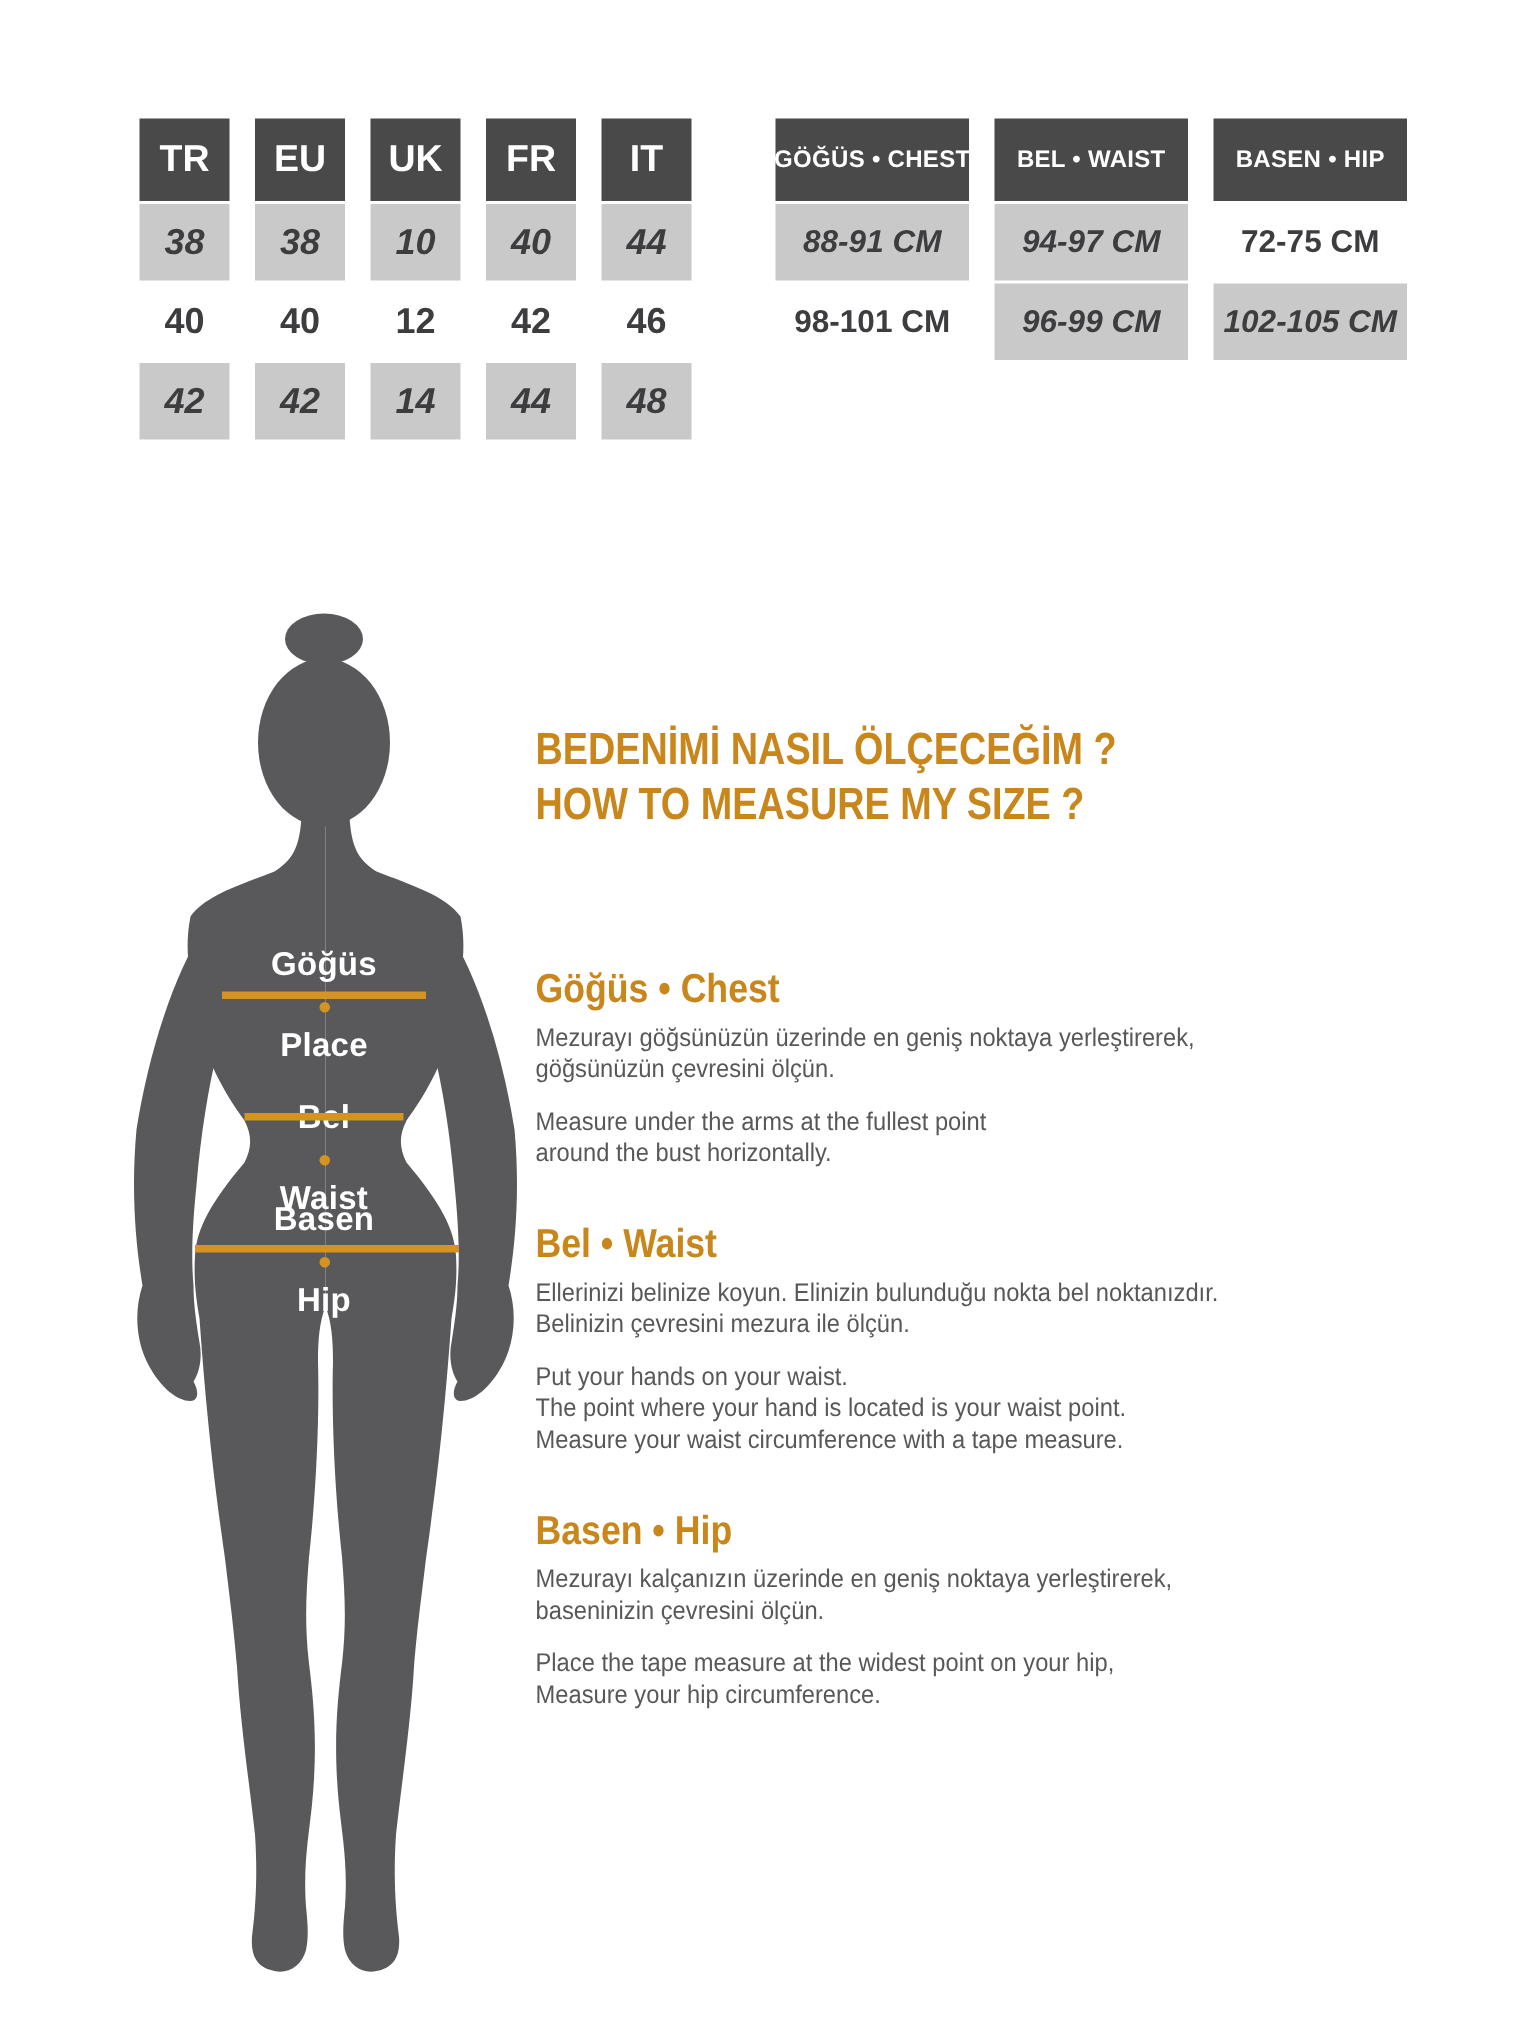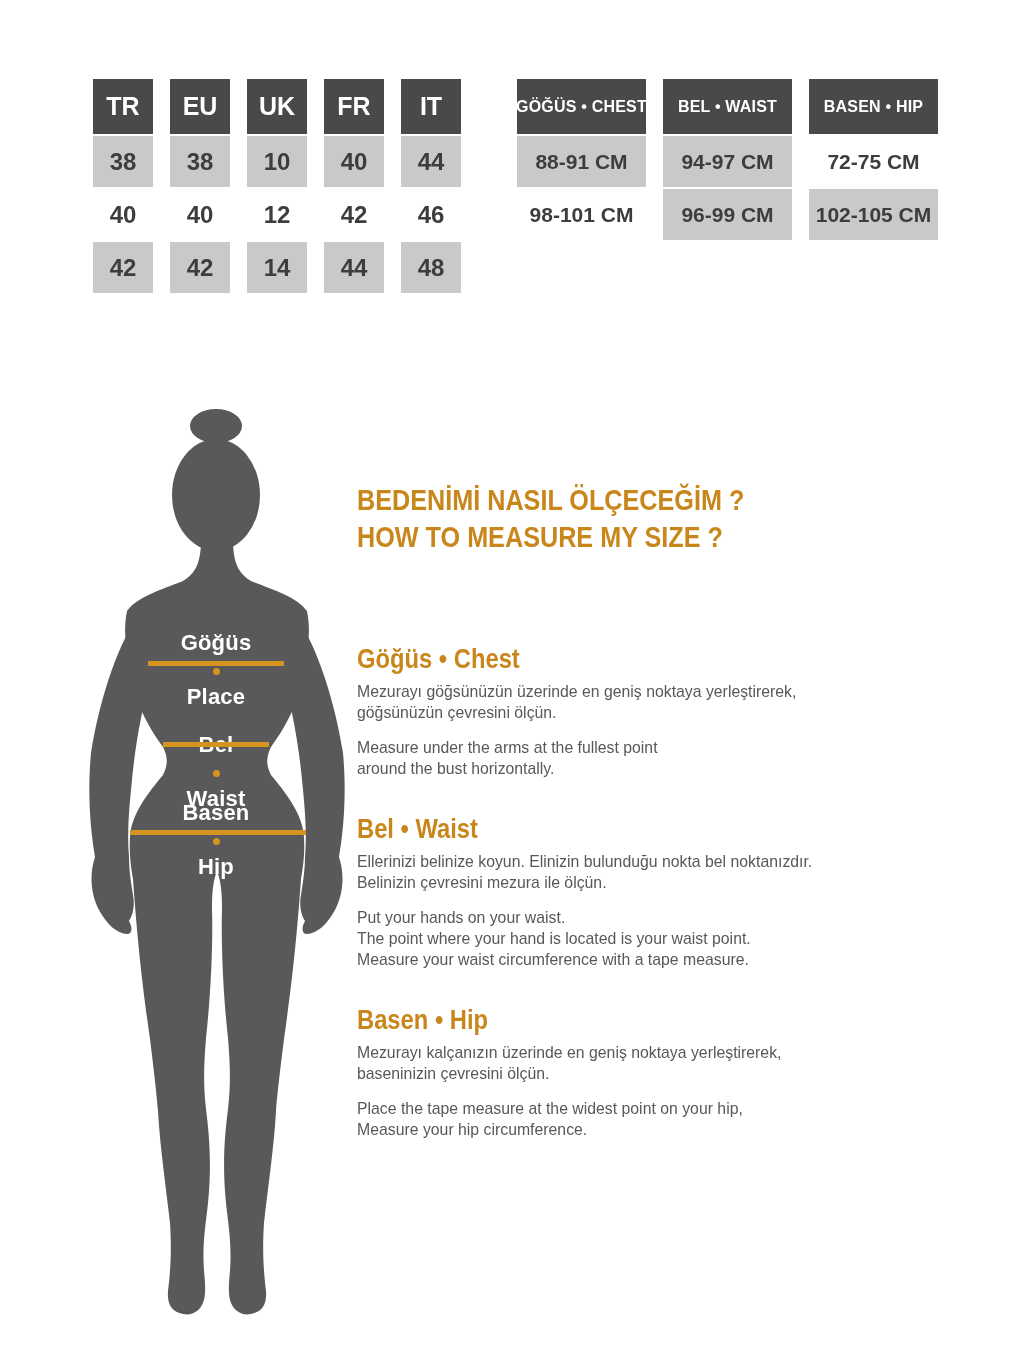--- a/index.html
+++ b/index.html
@@ -35,21 +35,21 @@
     font-weight: bold;
   }
   #left-table  .th { font-size: 25px; }
   #right-table .th { font-size: 16px; letter-spacing: .2px; }
   .td {
     color: #3d3d3f;
     font-weight: bold;
   }
   #left-table  .td { font-size: 24px; }
   #right-table .td { font-size: 21px; }
-  .row-alt { background: #c9c9c9; }
+  .row-alt { background: #c9c9c9; font-style: italic; }
 
   
   #silhouette {
     position: absolute;
     left: 75px;
     top: 405px;
     width: 285px;
     height: 925px;
   }
   .fig-label {

